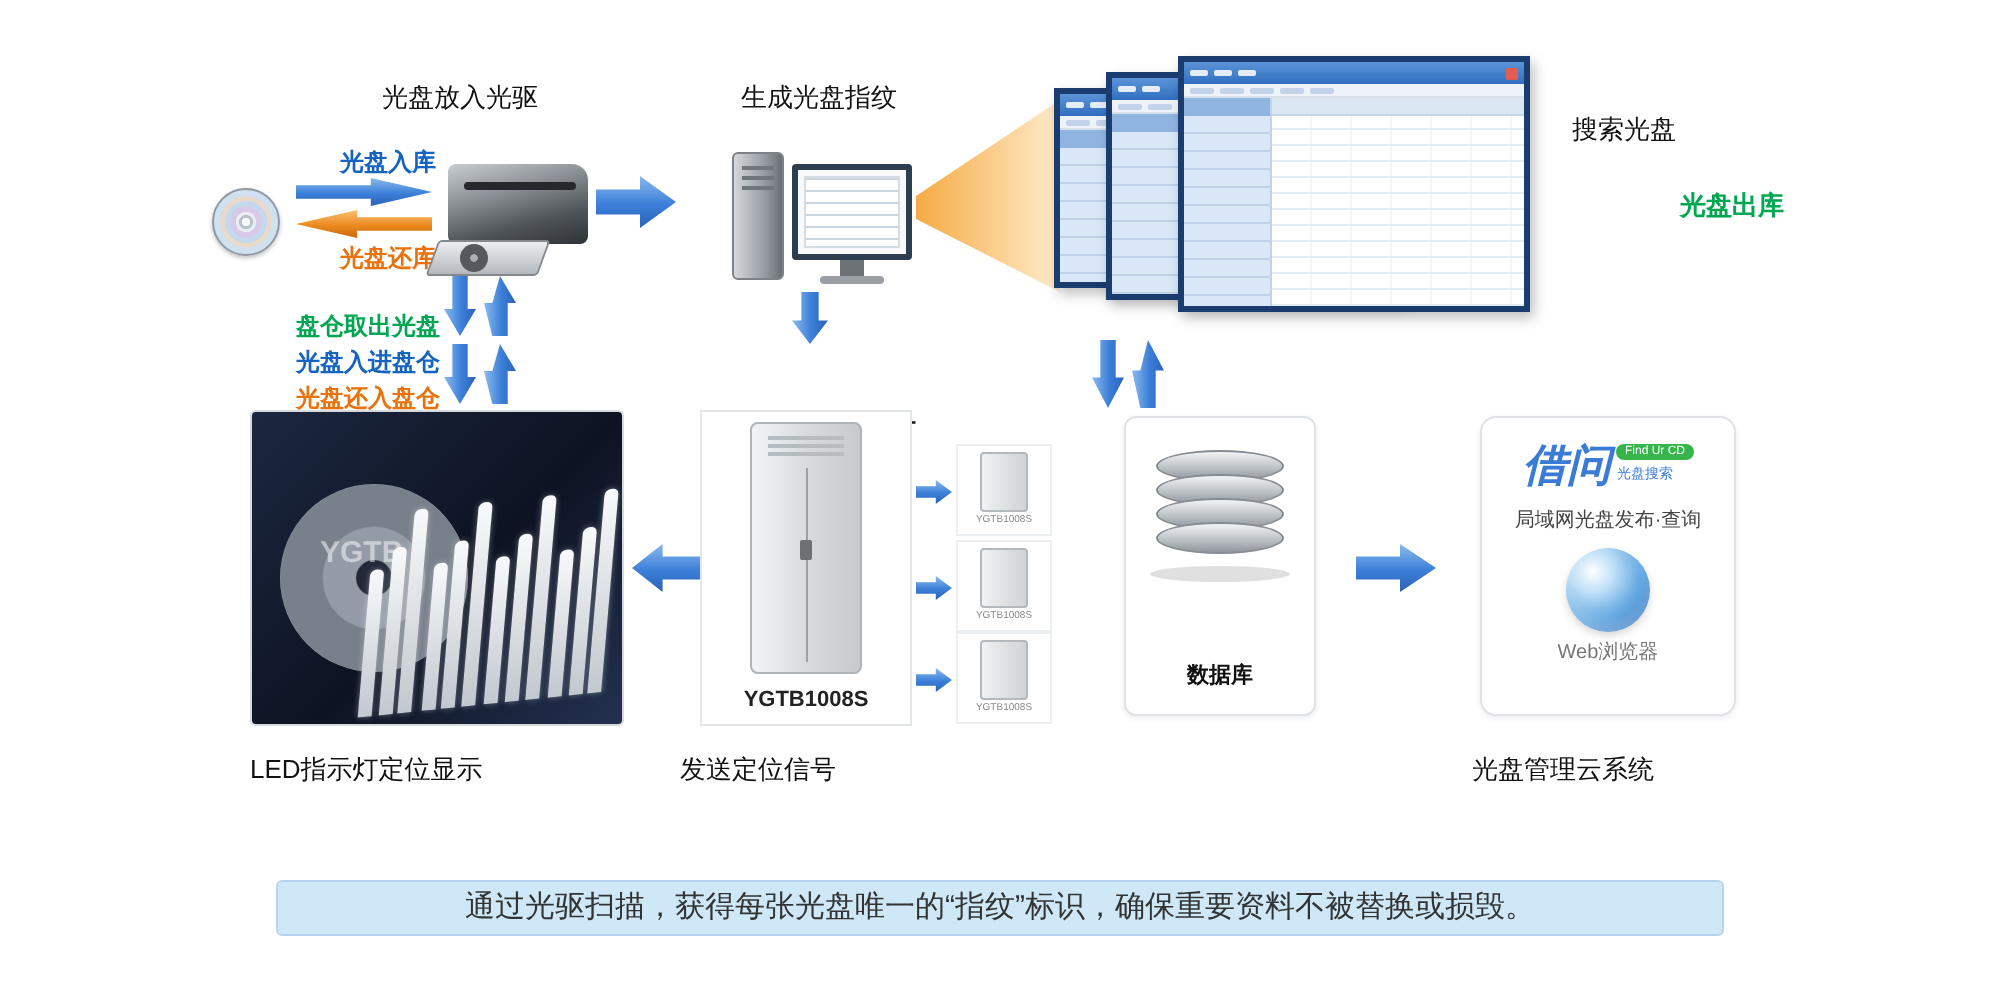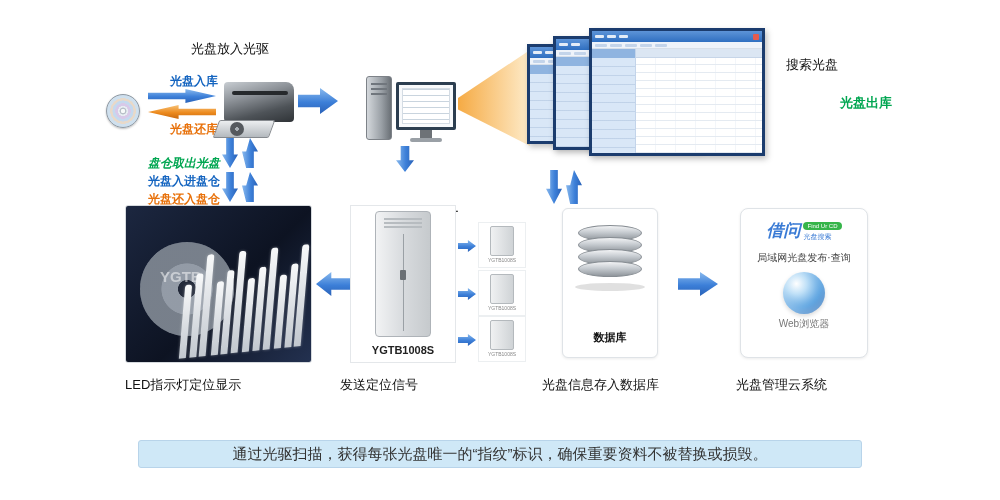--- a/index.html
+++ b/index.html
@@ -109,41 +109,42 @@
   .cyl{ width:64px; height:16px; margin:-4px auto 0; border-radius:50%;
        background:linear-gradient(180deg,#f2f3f5 0%,#c7ccd1 45%,#90969c 100%); border:1px solid #878d93; }
   .cyl:first-of-type{ margin-top:0; }
   .cyl-sh{ width:70px; height:8px; margin:6px auto 0; border-radius:50%; background:rgba(0,0,0,.12); }
   .db-lbl{ position:absolute; bottom:12px; width:100%; text-align:center; font-size:11px; font-weight:bold; color:#111; }
 
   
   .cloud-box{ position:absolute; left:740px; top:208px; width:128px; height:150px; background:#fff;
        border:1px solid #dfe3e7; border-radius:8px; box-shadow:0 1px 3px rgba(0,0,0,.08); text-align:center; }
   .brand-row{ display:flex; justify-content:center; align-items:flex-start; gap:3px; margin-top:13px; }
-  .brand{ font-size:17px; font-weight:bold; font-style:italic; color:#3a7bd5; line-height:1; }
+  .brand{ font-size:22px; font-weight:bold; font-style:italic; color:#3a7bd5; line-height:1; }
   .brand-col{ display:flex; flex-direction:column; align-items:flex-start; gap:2px; }
   .badge{ background:#36b54a; color:#fff; font-size:6px; padding:1px 4px; border-radius:6px; white-space:nowrap; }
   .brand-sub{ font-size:7px; color:#3a7bd5; }
   .desc{ margin-top:9px; font-size:10px; color:#444; }
   .globe{ margin:7px auto 3px; width:42px; height:42px; border-radius:50%;
        background:radial-gradient(circle at 32% 28%,#ffffff,#bfe0f7 25%,#5aa2e0 60%,#2a6db8 85%,#1d4f8c);
        box-shadow:inset 0 -4px 8px rgba(255,255,255,.35),0 2px 4px rgba(0,0,0,.15); }
   .browser-lbl{ font-size:10px; color:#777; }
 
   .caption{ position:absolute; top:376px; font-size:13px; color:#111; }
 
   .banner{ position:absolute; left:138px; top:440px; width:724px; height:28px; background:var(--banner-bg);
        border:1px solid #b8d4ea; border-radius:3px; text-align:center; line-height:26px; font-size:15px; color:#333; }
 </style>
 </head>
 <body>
 
 <div class="stage">
 
   <div class="lbl" style="left:150px;top:40px;width:160px;">光盘放入光驱</div>
+  <div class="lbl" style="left:352px;top:40px;width:115px;">生成光盘指纹</div>
 
   <div class="cd"></div>
   <div class="small blue" style="left:148px;top:73px;width:70px;">光盘入库</div>
   <div class="arrow ar-right" style="left:148px;top:89px;width:68px;height:14px;"></div>
   <div class="arrow ar-left ar-orange" style="left:148px;top:105px;width:68px;height:14px;"></div>
   <div class="small orange" style="left:148px;top:121px;width:70px;">光盘还库</div>
 
   <div class="drive">
     <div class="drive-body"></div>
     <div class="drive-slot"></div>
@@ -227,21 +228,21 @@
   </div>
 
   <div class="lbl" style="left:768px;top:56px;width:56px;margin-left:16px;">搜索光盘</div>
   <div class="small green" style="left:834px;top:94px;width:58px;font-size:13px;">光盘出库</div>
 
   <div class="arrow ar-down" style="left:222px;top:138px;width:16px;height:30px;"></div>
   <div class="arrow ar-up" style="left:242px;top:138px;width:16px;height:30px;"></div>
   <div class="arrow ar-down" style="left:222px;top:172px;width:16px;height:30px;"></div>
   <div class="arrow ar-up" style="left:242px;top:172px;width:16px;height:30px;"></div>
 
-  <div class="small green" style="left:142px;top:155px;width:78px;font-style:italic;">盘仓取出光盘</div>
+  <div class="small green" style="left:142px;top:155px;width:78px;">盘仓取出光盘</div>
   <div class="small blue" style="left:142px;top:173px;width:78px;">光盘入进盘仓</div>
   <div class="small orange" style="left:142px;top:191px;width:78px;">光盘还入盘仓</div>
 
   <div class="arrow ar-down" style="left:396px;top:146px;width:18px;height:26px;"></div>
   <div class="small" style="left:358px;top:176px;width:100px;color:#111;margin-top:28px;">发送定位信号</div>
 
   <div class="arrow ar-down" style="left:546px;top:170px;width:16px;height:34px;"></div>
   <div class="arrow ar-up" style="left:566px;top:170px;width:16px;height:34px;"></div>
 
   <div class="led">
@@ -310,20 +311,19 @@
         <span class="brand-sub">光盘搜索</span>
       </span>
     </div>
     <div class="desc">局域网光盘发布·查询</div>
     <div class="globe"></div>
     <div class="browser-lbl">Web浏览器</div>
   </div>
 
   <div class="caption" style="left:125px;width:187px;">LED指示灯定位显示</div>
   <div class="caption" style="left:340px;width:126px;">发送定位信号</div>
-  <div class="caption" style="left:542px;width:136px;">光盘信息存入数据库</div>
   <div class="caption" style="left:736px;width:136px;">光盘管理云系统</div>
 
   <div class="banner">
     <span>通过光驱扫描，获得每张光盘唯一的“指纹”标识，确保重要资料不被替换或损毁。</span>
   </div>
 
 </div>
 
 </body></html>

